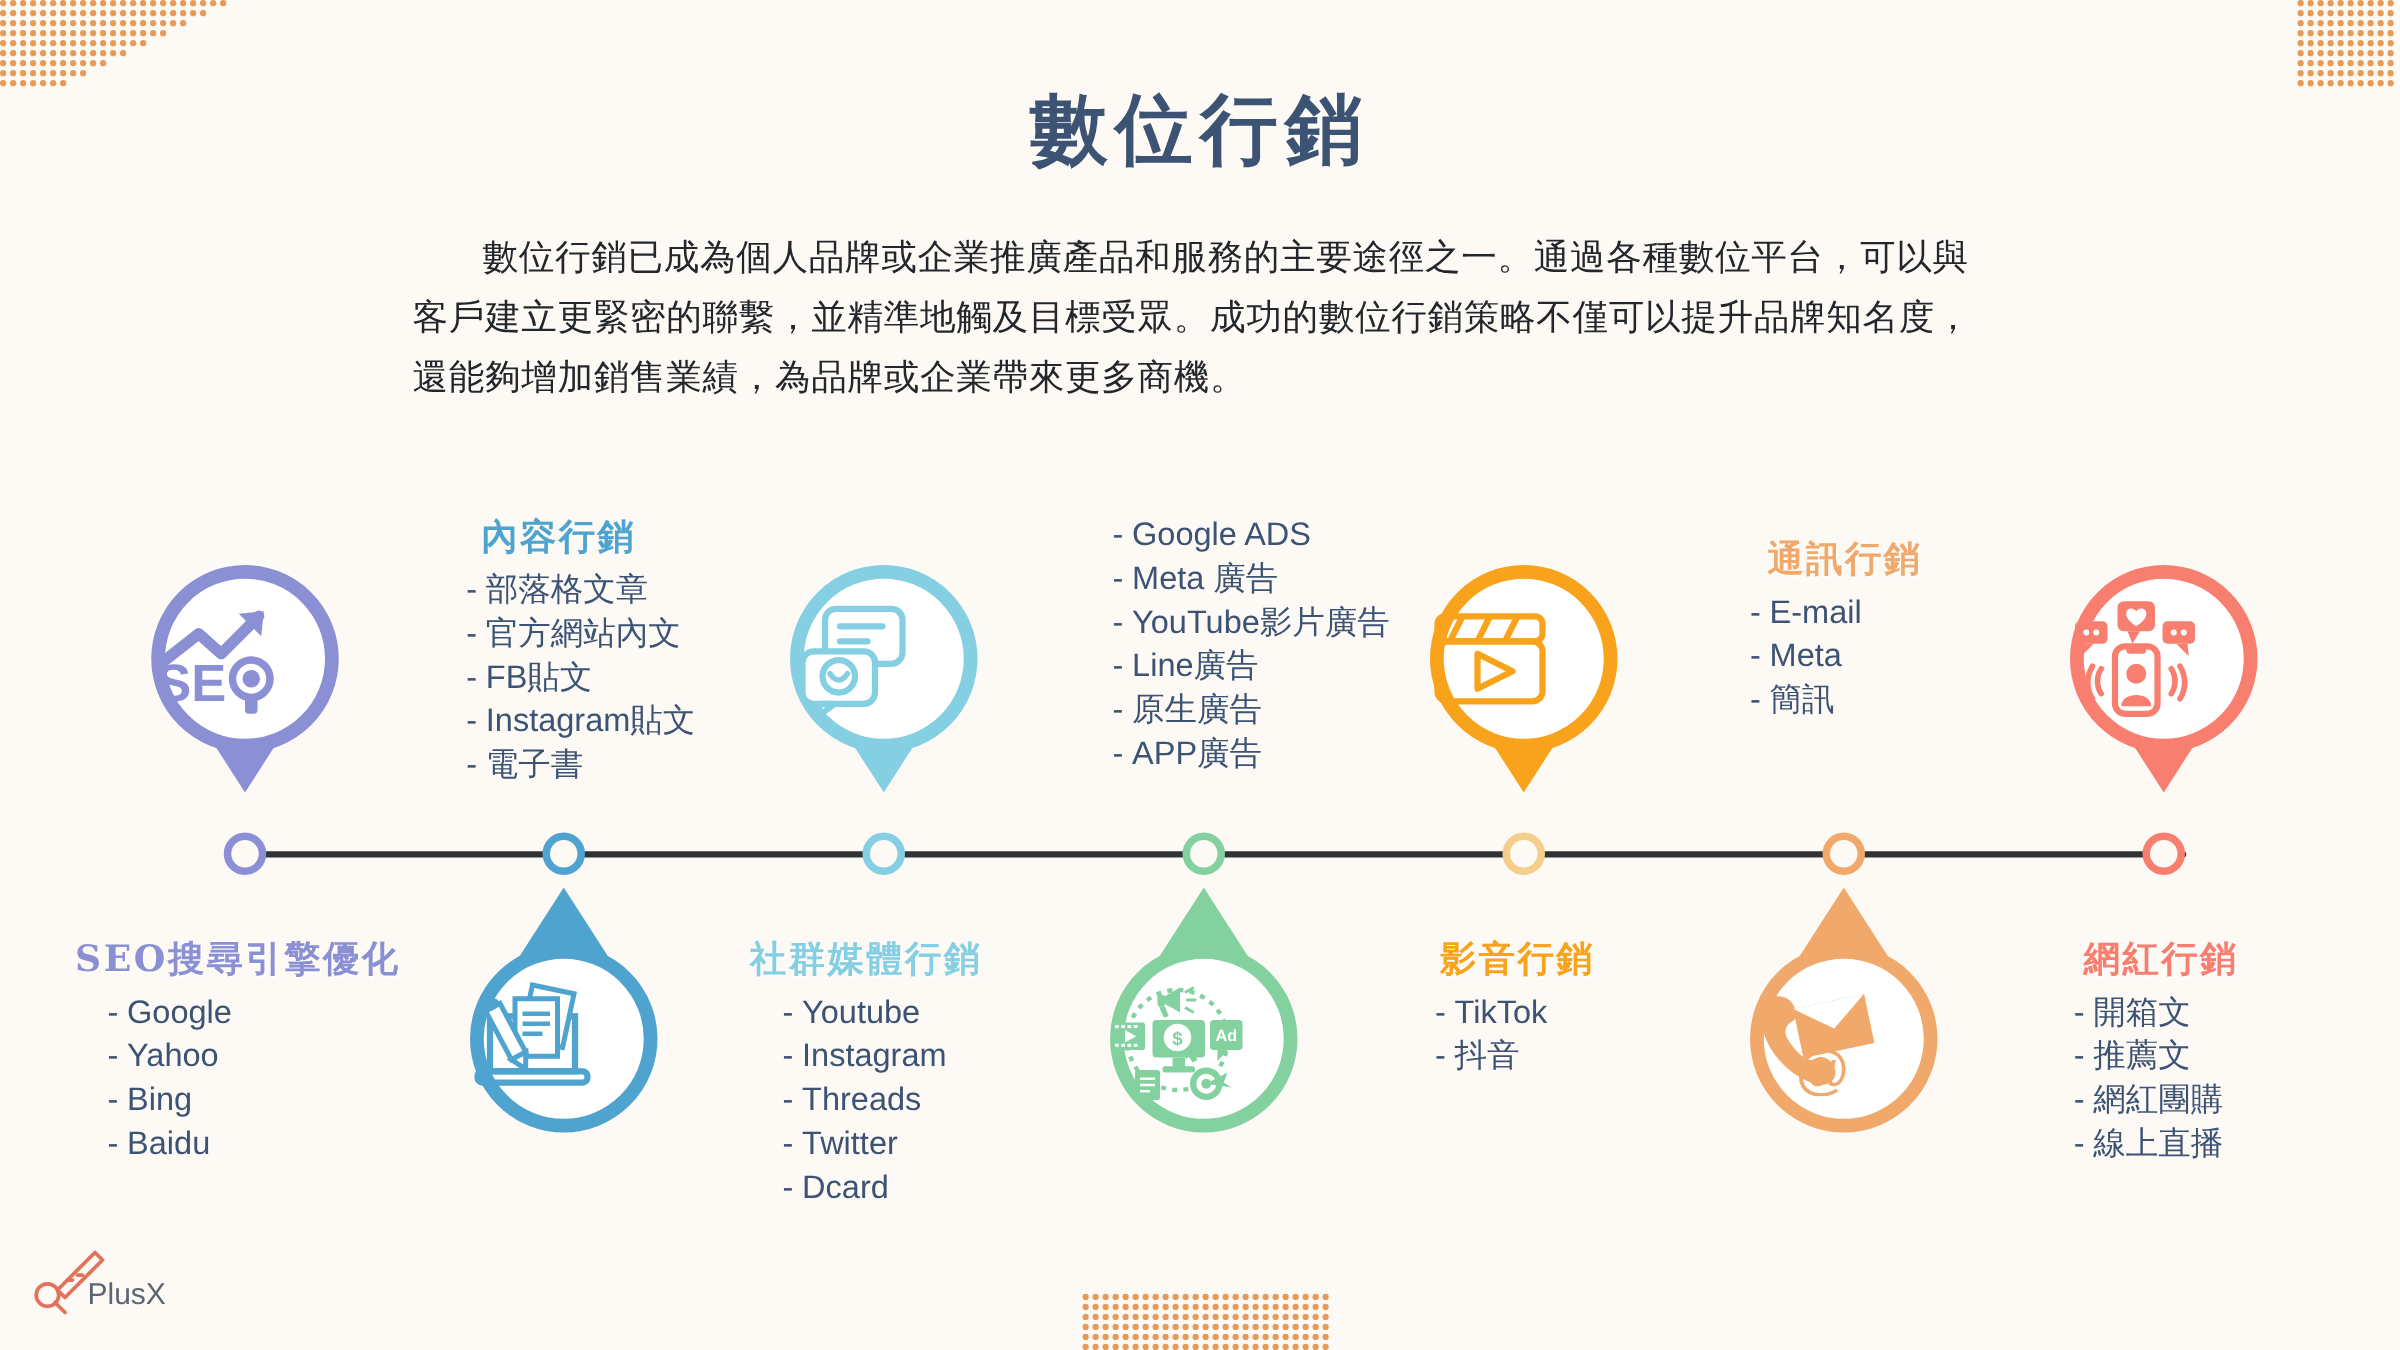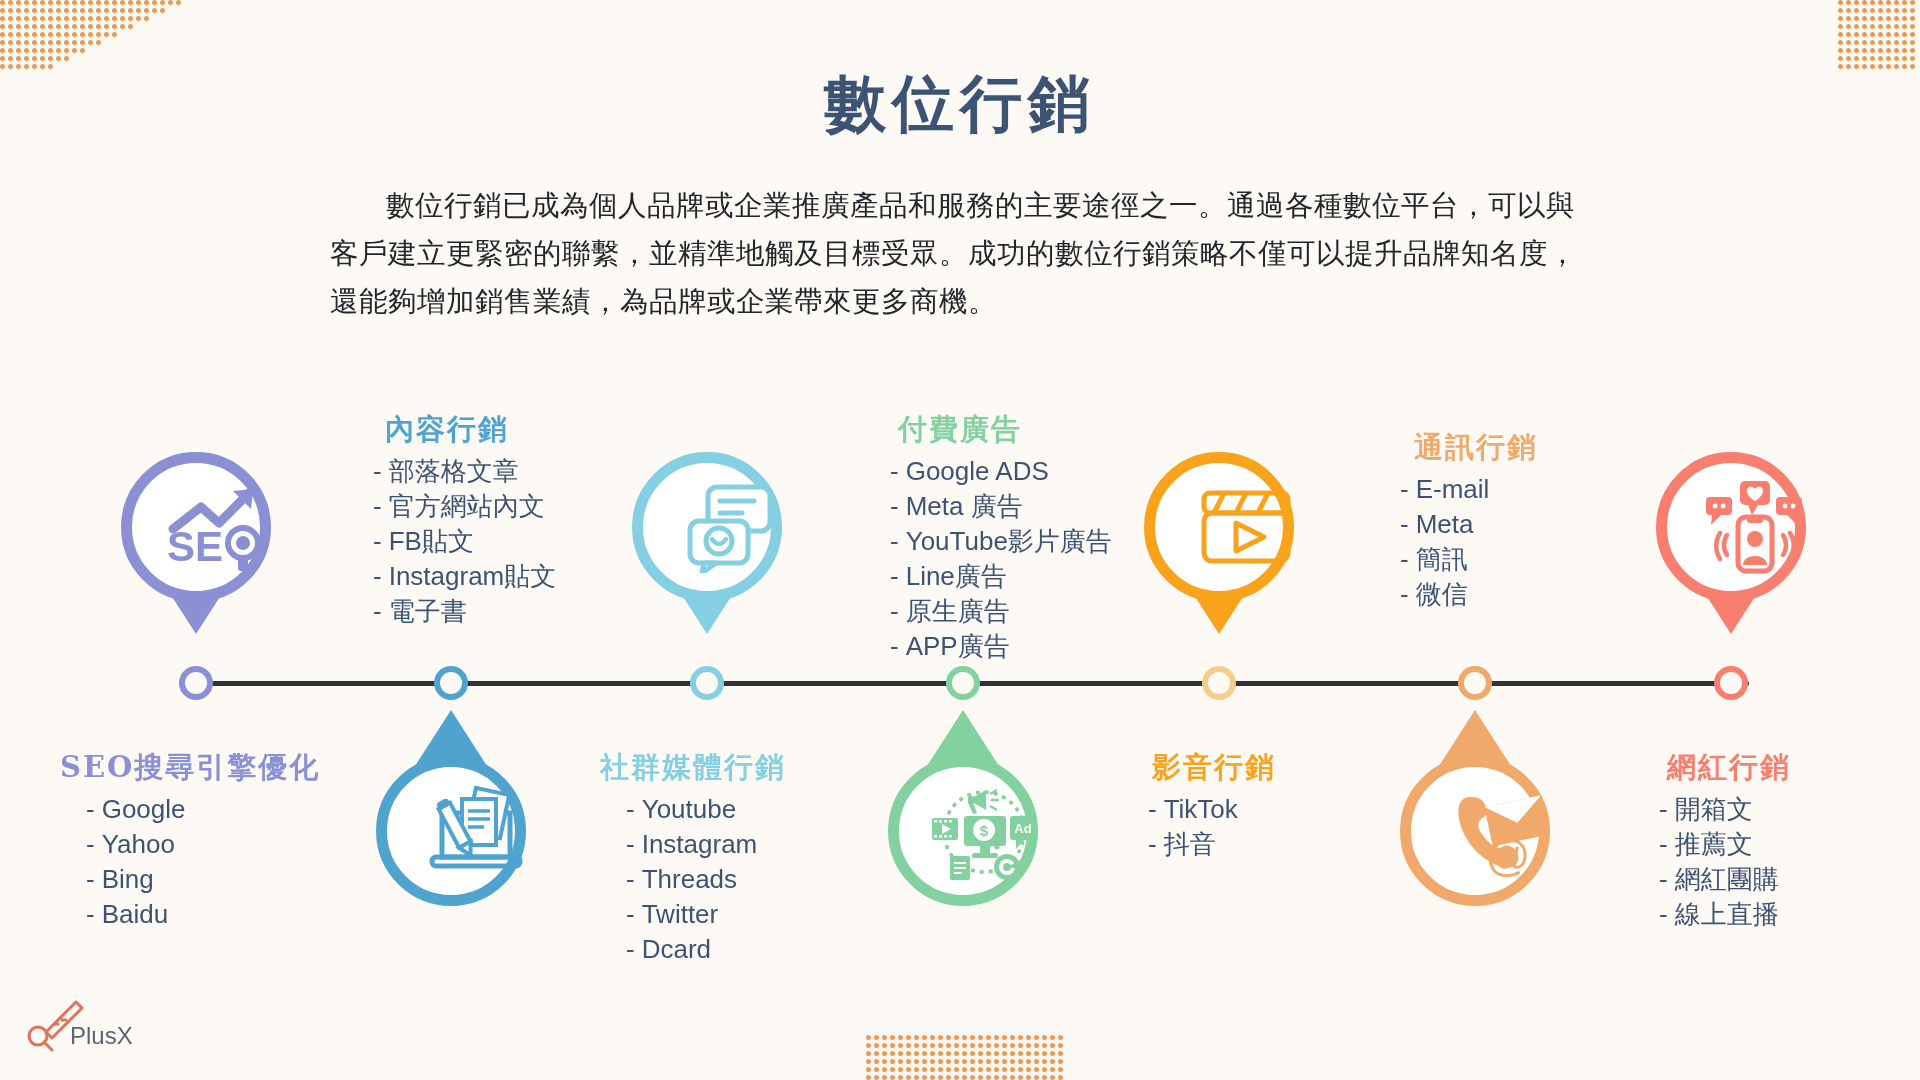--- a/index.html
+++ b/index.html
@@ -83,21 +83,21 @@
   }
   .pin.up .tail {
     top:-46px;
     border-top:none;
     border-bottom:56px solid currentColor;
   }
   .pin.up .head { top:0; }
   .pin .glyph {
     position:absolute; left:0; top:0;
     width:150px; height:150px;
-    display:flex; align-items:center; justify-content:flex-end;
+    display:flex; align-items:center; justify-content:flex-start;
     z-index:2;
   }
   .pin svg { display:block; }
 
   
   .block { position:absolute; }
   .block .heading {
     font-family:"DejaVu Serif","Liberation Serif",serif;
     font-weight:bold;
     font-size:29px;
@@ -723,21 +723,20 @@
   <ul>
     <li><span class="dash">-</span><span>Youtube</span></li>
     <li><span class="dash">-</span><span>Instagram</span></li>
     <li><span class="dash">-</span><span>Threads</span></li>
     <li><span class="dash">-</span><span>Twitter</span></li>
     <li><span class="dash">-</span><span>Dcard</span></li>
   </ul>
 </div>
 
 <div class="block" style="left:890px; top:410px; width:300px;">
-  <div class="heading" style="color:#84d1a0; padding-left:8px;">付費廣告</div>
   <ul>
     <li><span class="dash">-</span><span>Google  ADS</span></li>
     <li><span class="dash">-</span><span>Meta 廣告</span></li>
     <li><span class="dash">-</span><span>YouTube影片廣告</span></li>
     <li><span class="dash">-</span><span>Line廣告</span></li>
     <li><span class="dash">-</span><span>原生廣告</span></li>
     <li><span class="dash">-</span><span>APP廣告</span></li>
   </ul>
 </div>
 
@@ -748,21 +747,20 @@
     <li><span class="dash">-</span><span>抖音</span></li>
   </ul>
 </div>
 
 <div class="block" style="left:1400px; top:428px; width:280px;">
   <div class="heading" style="color:#f0a96a; padding-left:14px;">通訊行銷</div>
   <ul>
     <li><span class="dash">-</span><span>E-mail</span></li>
     <li><span class="dash">-</span><span>Meta</span></li>
     <li><span class="dash">-</span><span>簡訊</span></li>
-    <li><span class="dash">-</span><span>微信</span></li>
   </ul>
 </div>
 
 <div class="block indent" style="left:1645px; top:748px; width:280px;">
   <div class="heading" style="color:#f87f70; padding-left:22px;">網紅行銷</div>
   <ul style="padding-left:14px;">
     <li><span class="dash">-</span><span>開箱文</span></li>
     <li><span class="dash">-</span><span>推薦文</span></li>
     <li><span class="dash">-</span><span>網紅團購</span></li>
     <li><span class="dash">-</span><span>線上直播</span></li>

